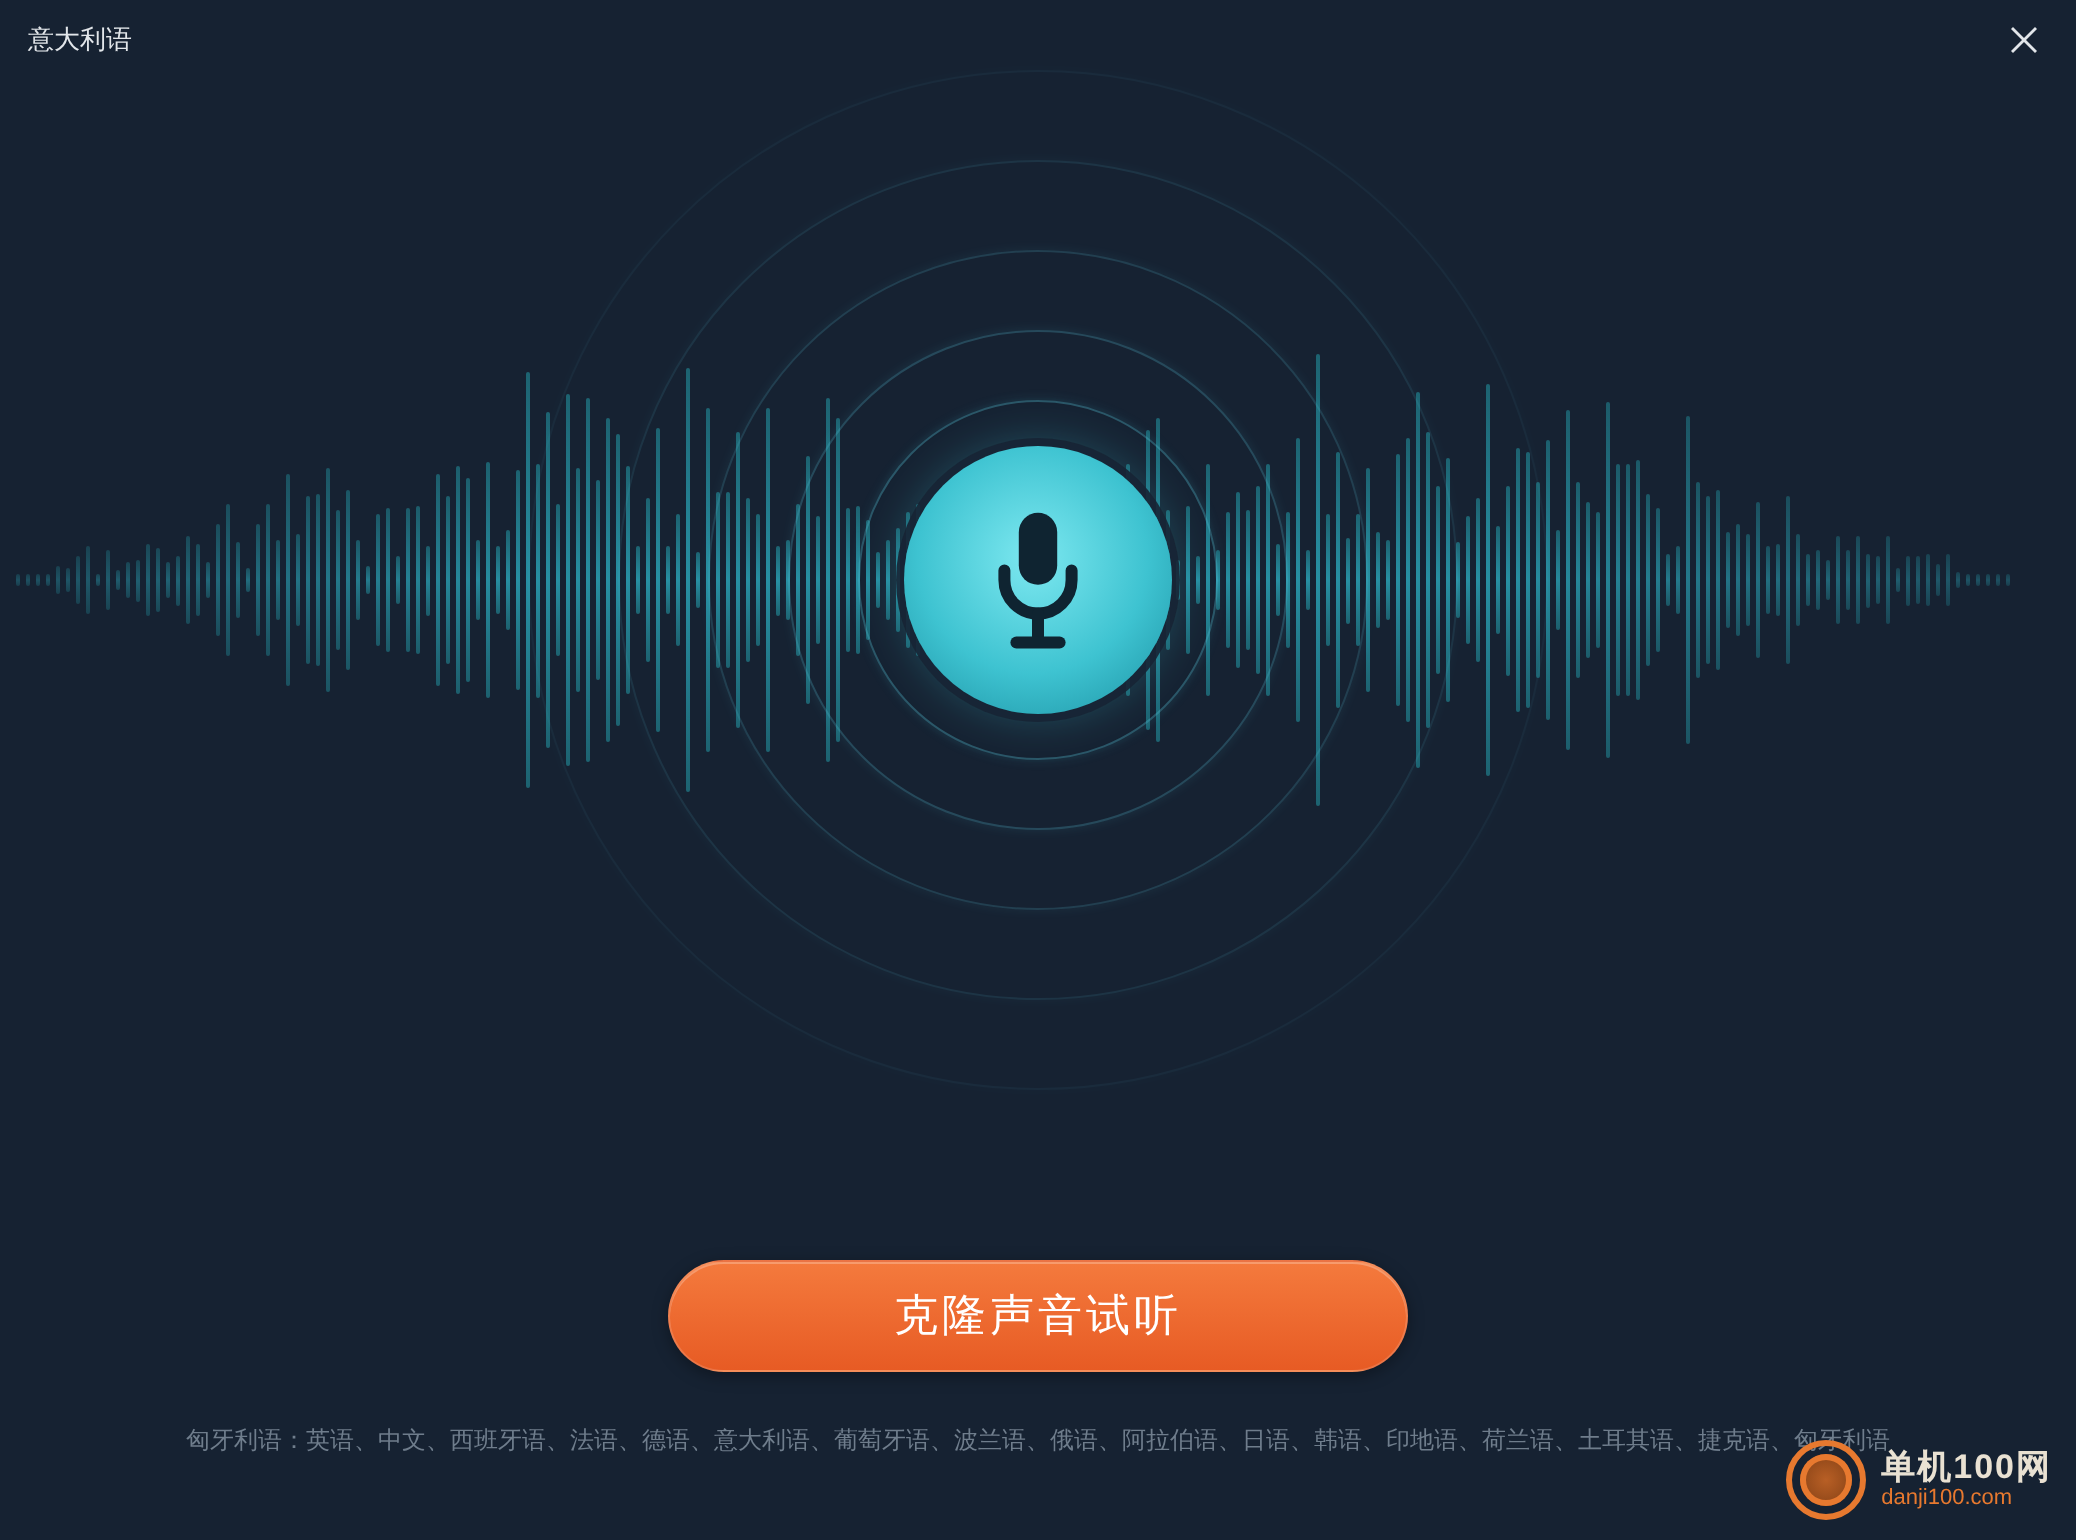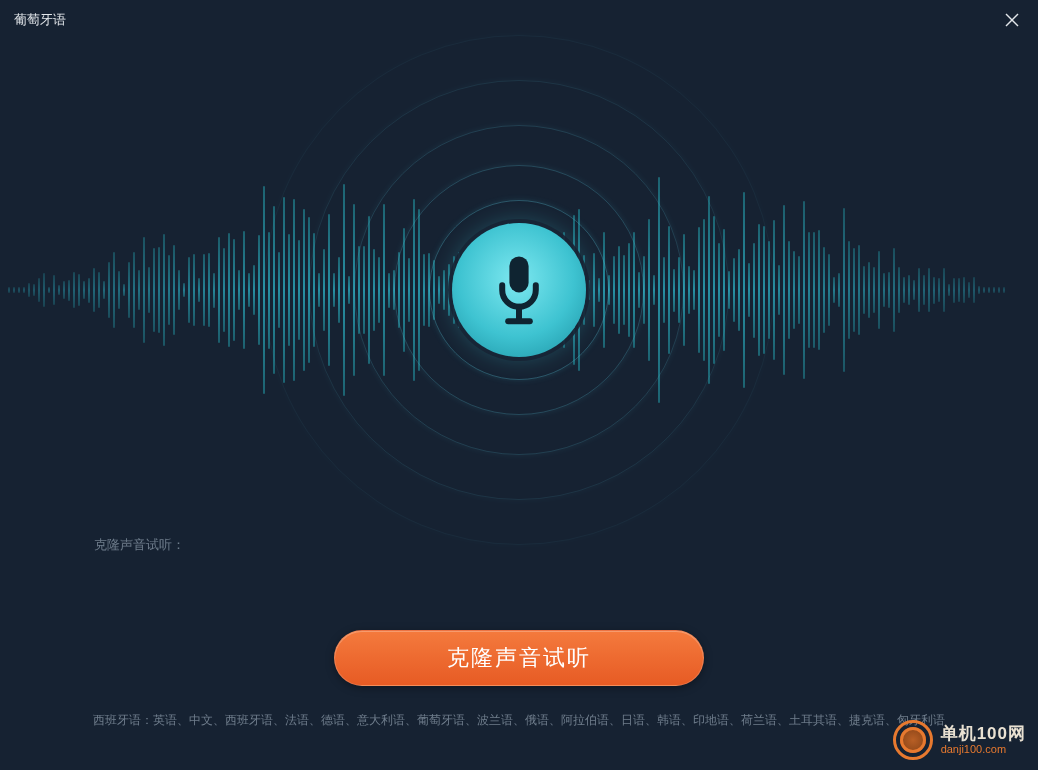--- a/index.html
+++ b/index.html
@@ -110,21 +110,21 @@
     box-shadow: inset 0 0 0 3px #e7792f;
   }
   .wm-text { display: flex; flex-direction: column; line-height: 1.1; }
   .wm-text .brand { font-size: 17px; color: #e9e1d2; font-weight: 600; letter-spacing: 1px; }
   .wm-text .url   { font-size: 11px; color: #e7792f; }
 </style>
 </head>
 <body>
 
 <div class="titlebar">
-  <div class="title">葡萄牙语</div>
+  <div class="title">意大利语</div>
   <div class="close-btn">
     <svg viewBox="0 0 14 14" fill="none" stroke-width="1.4">
       <line x1="1" y1="1" x2="13" y2="13"></line>
         <line x1="13" y1="1" x2="1" y2="13"></line>
     </svg>
   </div>
 </div>
 
 <div class="wave-strip">
   <div class="wave-bars" id="wave-bars">
@@ -341,29 +341,28 @@
     <svg viewBox="0 0 48 60">
       <rect x="16" y="2" width="16" height="30" rx="8" fill="#0f2431"></rect>
       <path d="M10 26 v4 a14 14 0 0 0 28 0 v-4" fill="none" stroke="#0f2431" stroke-width="5" stroke-linecap="round"></path>
       <line x1="24" y1="44" x2="24" y2="54" stroke="#0f2431" stroke-width="5" stroke-linecap="round"></line>
       <line x1="15" y1="56" x2="33" y2="56" stroke="#0f2431" stroke-width="5" stroke-linecap="round"></line>
     </svg>
   </div>
 </div>
 
 <div class="text-block">
-  <div class="heading">克隆声音试听：</div>
 </div>
 
 <div class="cta">
   <span>克隆声音试听</span>
 </div>
 
 <div class="langs">
-  <span>西班牙语：</span><span>英语、中文、西班牙语、法语、德语、意大利语、葡萄牙语、波兰语、俄语、阿拉伯语、日语、韩语、印地语、荷兰语、土耳其语、捷克语、匈牙利语</span>
+  <span>匈牙利语：</span><span>英语、中文、西班牙语、法语、德语、意大利语、葡萄牙语、波兰语、俄语、阿拉伯语、日语、韩语、印地语、荷兰语、土耳其语、捷克语、匈牙利语</span>
 </div>
 
 <div class="watermark">
   <div class="wm-coin">
       <div class="slot"></div>
     </div>
   <div class="wm-text">
     <span class="brand">单机100网</span>
     <span class="url">danji100.com</span>
   </div>

